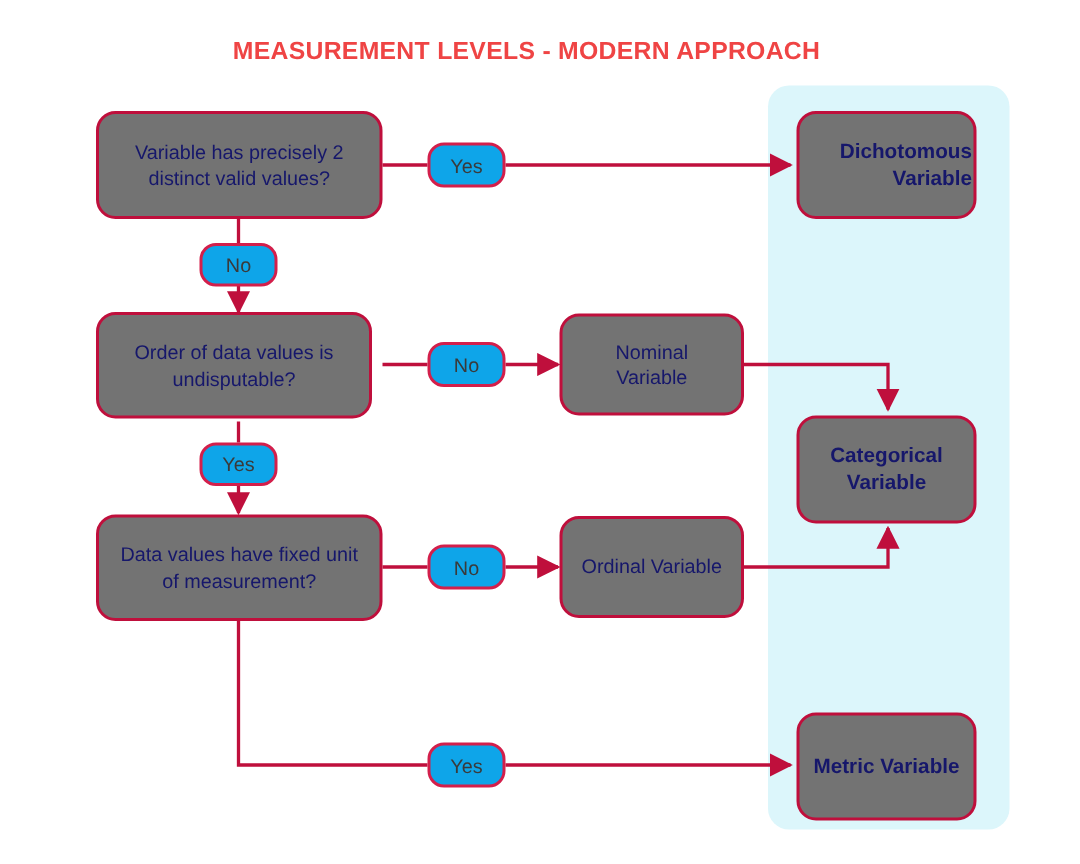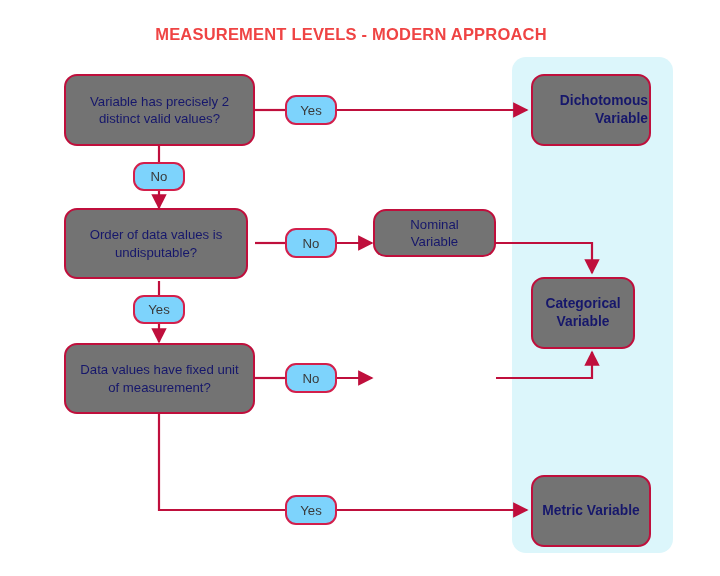--- a/index.html
+++ b/index.html
@@ -71,21 +71,21 @@
     font-size: 13.2px;
     font-weight: normal;
   }
   .strong-outcome {
     font-size: 13.8px;
     font-weight: bold;
   }
   .edge-label {
     position: absolute;
     box-sizing: border-box;
-    background: #7dd3fc;
+    background: #0ea5e9;
     border: 2.2px solid #d31f4b;
     border-radius: 11px;
     color: #3a3a3a;
     font-size: 13.2px;
     display: flex;
     align-items: center;
     justify-content: center;
     z-index: 5;
   }
 </style>
@@ -129,26 +129,27 @@
       <path d="M 337 510 L 527 510" marker-end="url(#ah)"></path>
     </g>
   </svg>
 
   <div class="node decision" style="left:64px; top:74px; width:191px; height:72px; padding:0 14px;">Variable has precisely 2 distinct valid values?</div>
 
   <div class="node decision" style="left:64px; top:208px; width:184px; height:71px; padding:0 14px;">Order of data values is undisputable?</div>
 
   <div class="node decision" style="left:64px; top:343px; width:191px; height:71px; padding:0 14px;">Data values have fixed unit of measurement?</div>
 
-  <div class="node plain-outcome" style="left:373px; top:209px; width:123px; height:48px; padding:0 10px;">Nominal Variable</div>
+  <div class="node plain-outcome" style="left:373px; top:209px; width:123px; height:68px; padding:0 10px;">Nominal Variable</div>
 
+  <div class="node plain-outcome" style="left:373px; top:344px; width:123px; height:68px; padding:0 10px;">Ordinal Variable</div>
 
   <div class="node strong-outcome" style="left:531px; top:74px; width:120px; height:72px; padding:0 1px;text-align:right;">Dichotomous Variable</div>
 
-  <div class="node strong-outcome" style="left:531px; top:277px; width:104px; height:72px; padding:12px 8px;text-align:center;">Categorical Variable</div>
+  <div class="node strong-outcome" style="left:531px; top:277px; width:120px; height:72px; padding:12px 8px;text-align:center;">Categorical Variable</div>
 
   <div class="node strong-outcome" style="left:531px; top:475px; width:120px; height:72px; padding:0 0;text-align:right;">Metric Variable</div>
 
   <div class="edge-label" style="left:285px; top:95px; width:52px; height:30px;">Yes</div>
 
   <div class="edge-label" style="left:133px; top:162px; width:52px; height:29px;">No</div>
 
   <div class="edge-label" style="left:285px; top:228px; width:52px; height:30px;">No</div>
 
   <div class="edge-label" style="left:133px; top:295px; width:52px; height:29px;">Yes</div>

